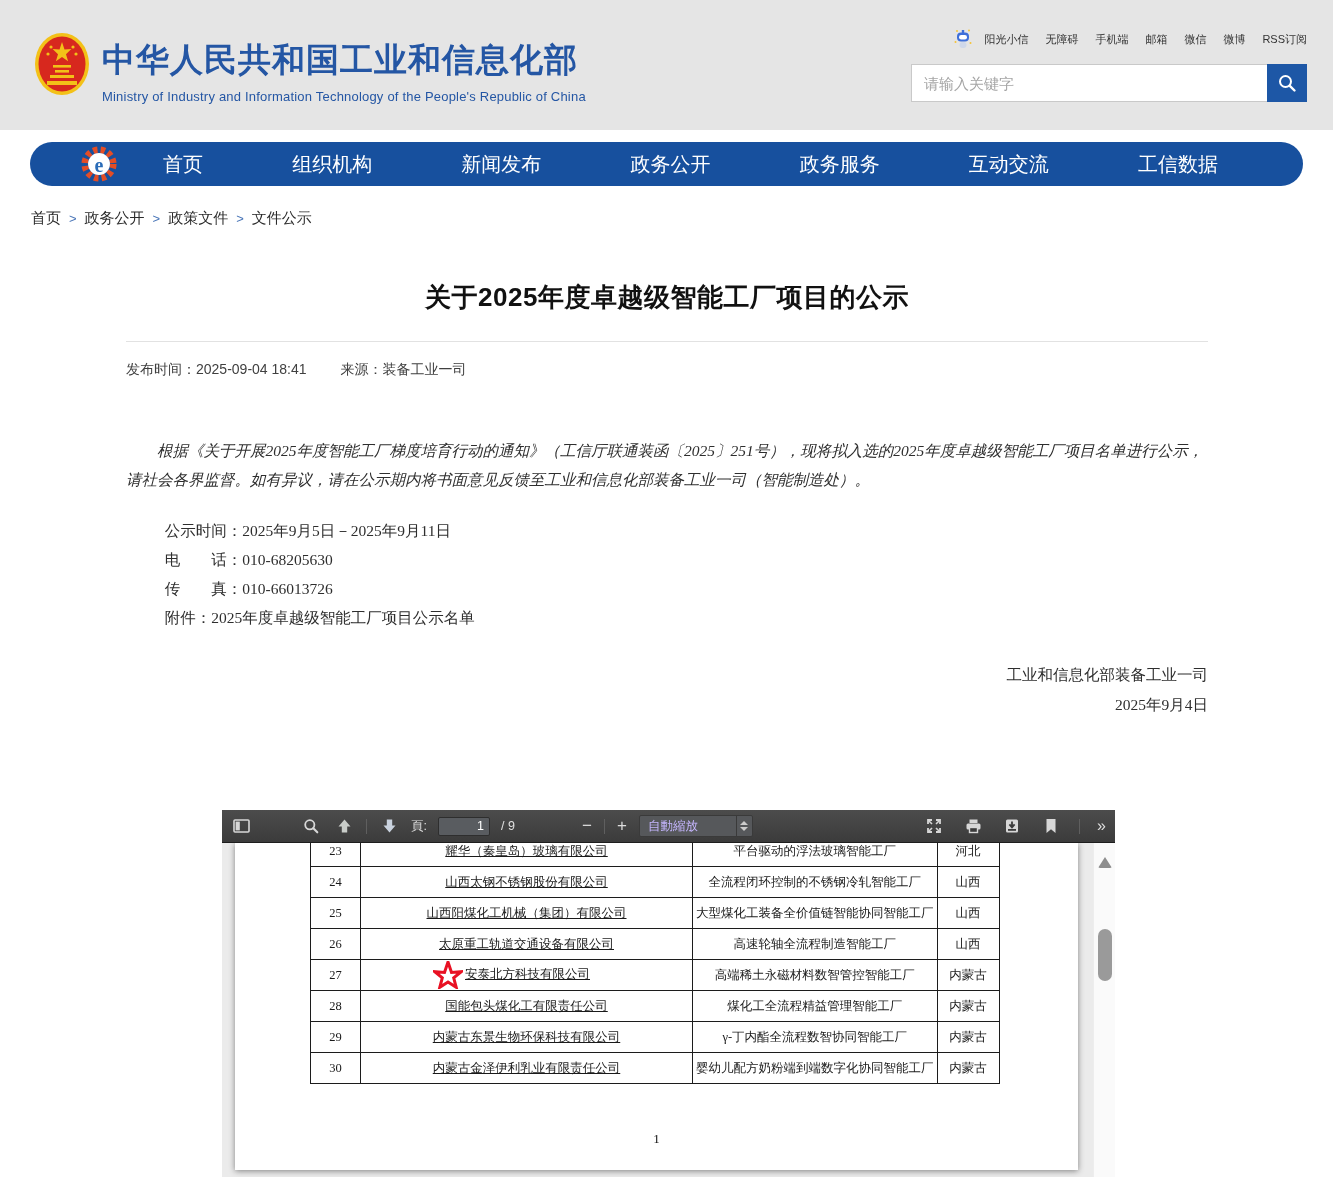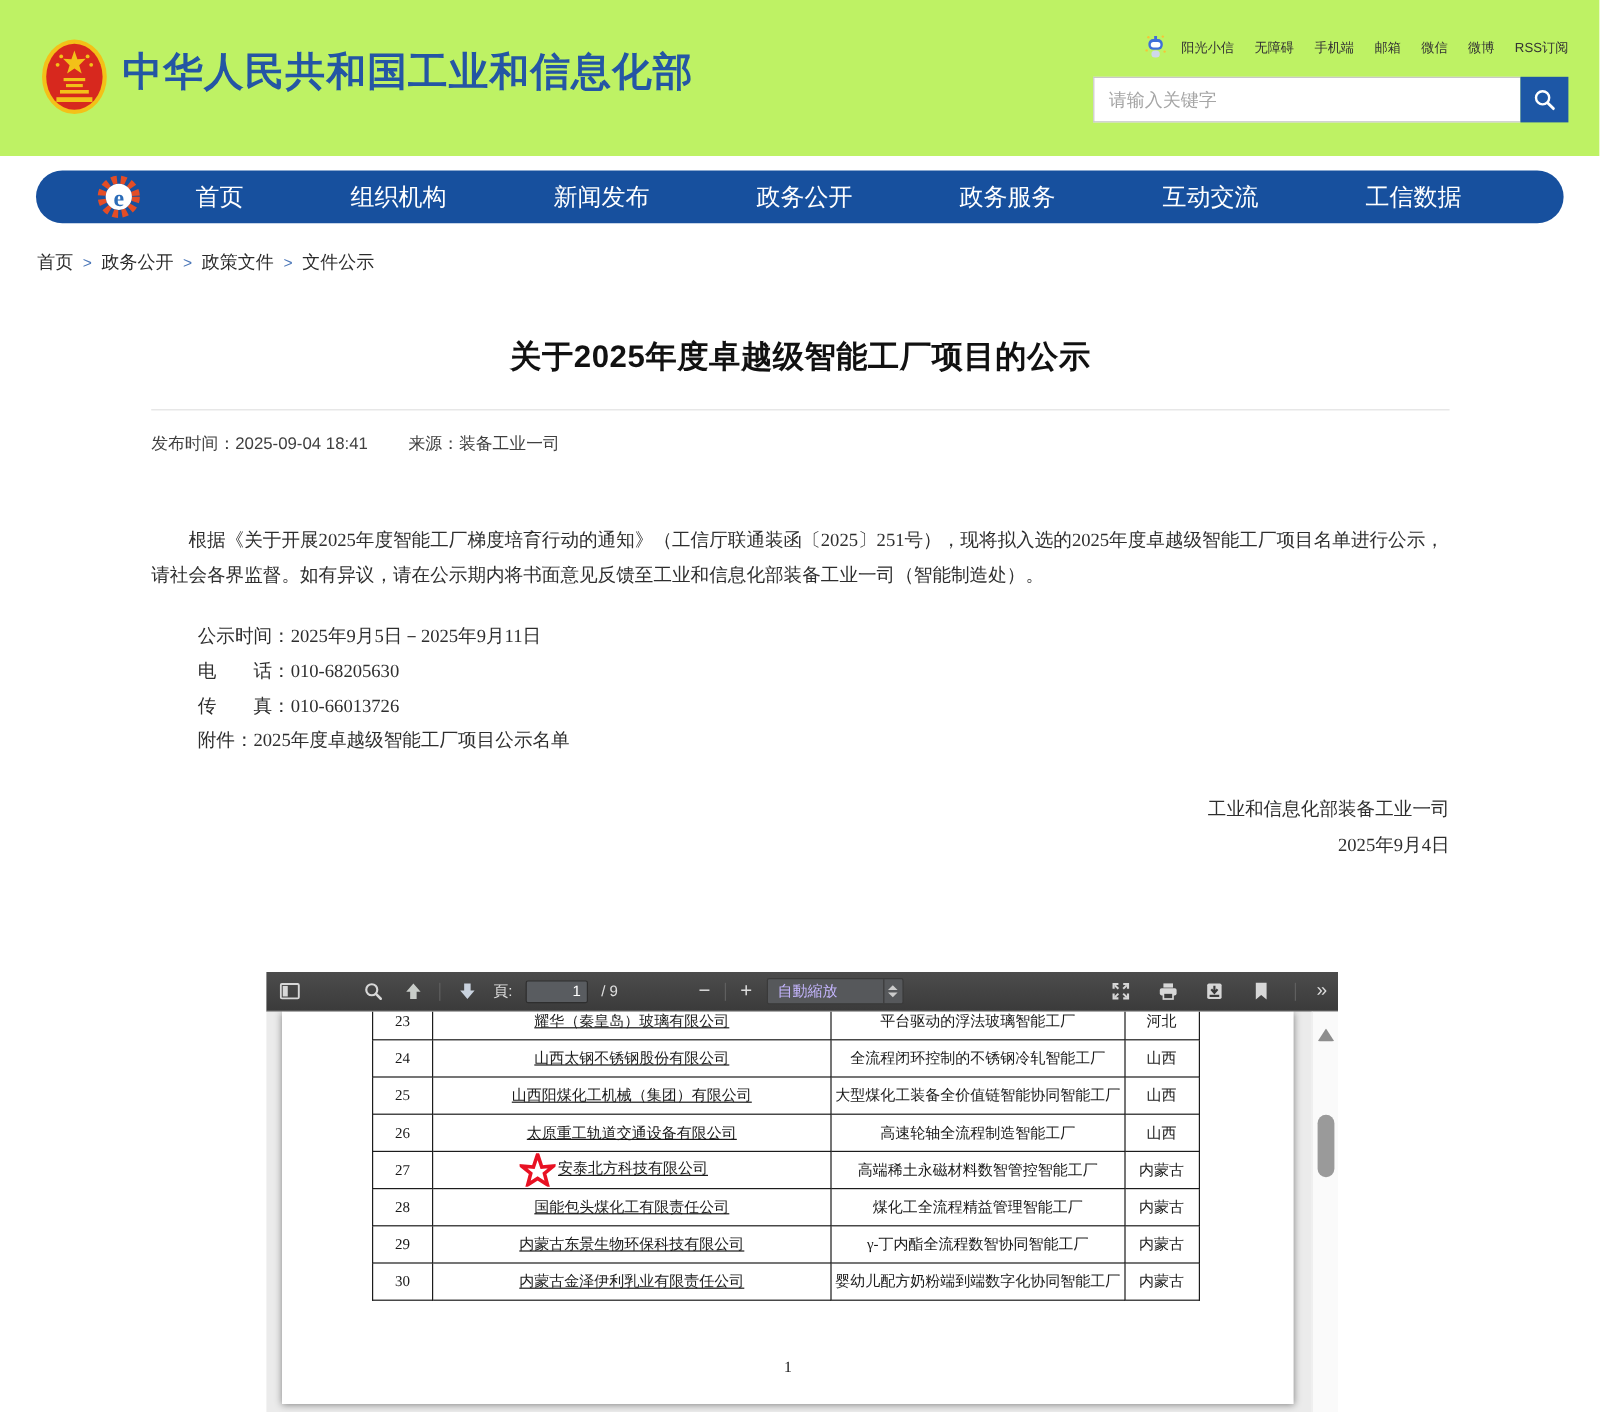--- a/index.html
+++ b/index.html
@@ -1,20 +1,20 @@
 <!DOCTYPE html>
 <html><head>
 <meta charset="utf-8">
 <style>
   * { margin:0; padding:0; box-sizing:border-box; }
   html,body { width:1333px; height:1177px; overflow:hidden; background:#fff;
     font-family:"Liberation Sans", sans-serif; }
 
   
-  .top-header { position:relative; height:130px; background:#bef264; }
+  .top-header { position:relative; height:130px; background:#e5e5e5; }
   .emblem { position:absolute; left:34px; top:32px; width:56px; height:64px; }
   .site-title-wrap { position:absolute; left:102px; top:38px; }
   .site-title { font-size:33px; font-weight:bold; color:#2456a4; letter-spacing:1px; }
   .site-subtitle { font-size:13px; color:#2456a4; margin-top:6px; letter-spacing:.2px; }
   .quick-links { position:absolute; right:26px; top:28px; display:flex; align-items:center; gap:17px;
     font-size:11px; color:#333; }
   .quick-links a { color:#333; text-decoration:none; cursor:pointer; }
   .mascot { width:20px; height:22px; margin-right:-6px; }
   .search-bar { position:absolute; right:26px; top:64px; width:396px; height:38px; display:flex; }
   .search-input { flex:1; border:1px solid #c9c9c9; border-right:none; font-size:15px; padding:0 12px;
@@ -37,21 +37,21 @@
   .breadcrumb .sep { color:#4a76b8; font-size:13px; }
   .breadcrumb a { color:#2b2b2b; text-decoration:none; cursor:pointer; }
 
   
   .article { position:absolute; left:126px; top:280px; width:1082px; }
   .article-title { text-align:center; font-size:26px; font-weight:bold; color:#111; letter-spacing:.5px; }
   .title-divider { border:none; border-top:1px solid #e2e2e2; margin:26px 0 0 0; }
   .article-meta { text-align:left; color:#404040; font-size:14px; margin-top:19px; }
   .article-meta .src { margin-left:30px; }
   .doc-body { font-family:"Liberation Serif", serif; color:#2e2e2e; font-size:15.5px; line-height:29px; }
-  .doc-paragraph { margin-top:57px; text-indent:2em; }
+  .doc-paragraph { margin-top:57px; text-indent:2em;font-style:italic; }
   .info-line { margin-top:0; }
   .info-block { margin-top:22px; }
   .info-block div { padding-left:2.5em; }
   .attachment-line { padding-left:2.5em; cursor:pointer; }
   .sign-block { margin-top:28px; text-align:right; }
   .sign-block div { line-height:30px; }
 
   
   .pdf-viewer { position:absolute; left:222px; top:810px; width:893px; height:367px; }
   .pdf-toolbar { position:relative; height:33px; background:linear-gradient(#4c4c4c,#3b3b3b);
@@ -111,20 +111,21 @@
     <circle cx="39" cy="15" r="1.6" fill="#f3c118"></circle>
     <circle cx="14" cy="22" r="1.6" fill="#f3c118"></circle>
     <circle cx="42" cy="22" r="1.6" fill="#f3c118"></circle>
     <rect x="19" y="33" width="18" height="2.6" fill="#f3c118"></rect>
     <rect x="21" y="38" width="14" height="2.6" fill="#f3c118"></rect>
     <rect x="16" y="43" width="24" height="3" fill="#f3c118"></rect>
     <rect x="13" y="49" width="30" height="4" fill="#f3c118"></rect>
   </svg>
   <div class="site-title-wrap">
     <div class="site-title">中华人民共和国工业和信息化部</div>
+    <div class="site-subtitle">Ministry of Industry and Information Technology of the People's Republic of China</div>
   </div>
 
   <div class="quick-links">
     <svg class="mascot" viewBox="0 0 20 22">
       <circle cx="4" cy="3" r="1" fill="#f6c437"></circle>
         <circle cx="16" cy="2.5" r="1" fill="#f6c437"></circle>
       <circle cx="2.5" cy="14" r="1" fill="#f6c437"></circle>
         <circle cx="17.5" cy="15" r="1" fill="#f6c437"></circle>
       <rect x="8.8" y="2" width="2.4" height="3" fill="#3e6fd9"></rect>
       <rect x="4" y="4.5" width="12" height="9" rx="4" fill="#3e6fd9"></rect>

